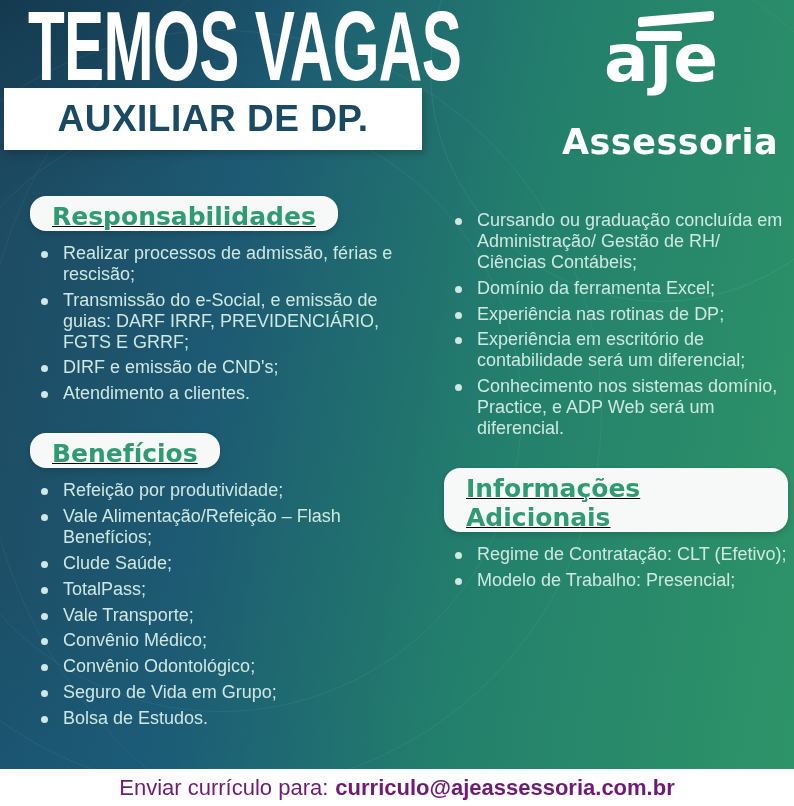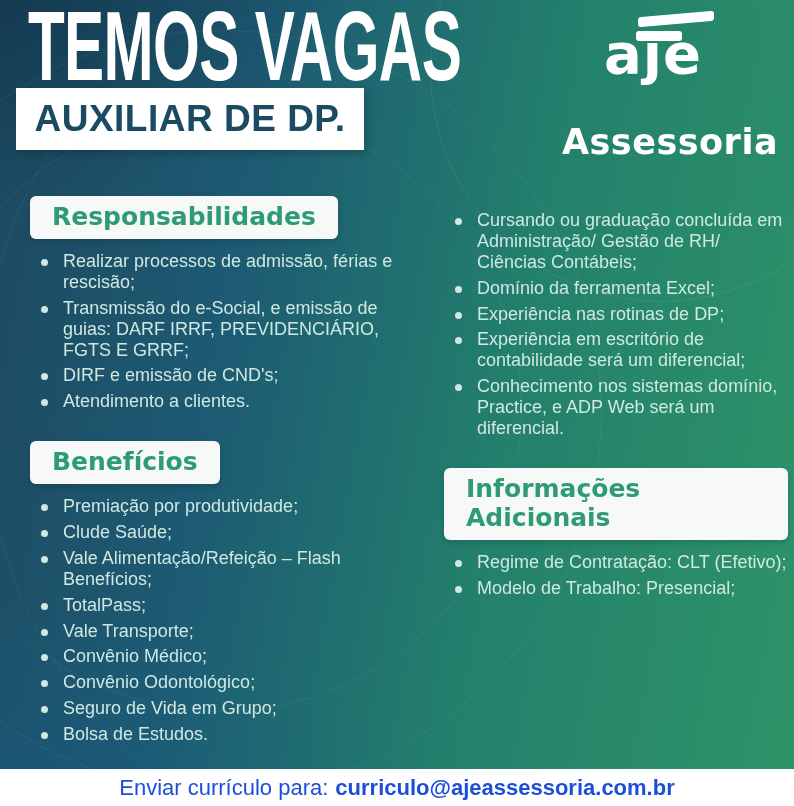--- a/index.html
+++ b/index.html
@@ -22,70 +22,70 @@
   .c4{width:460px;height:460px;left:430px;top:-160px;border-color:rgba(255,255,255,.07);}
 
   
   .flyer-title{
     position:absolute;left:28px;top:-4px;margin:0;
     color:#ffffff;font-weight:bold;font-size:97px;line-height:1;
     letter-spacing:-1px;white-space:nowrap;
     transform:scale(.62,1.02);transform-origin:left top;
   }
   .banner{
-    position:absolute;left:16px;top:88px;width:348px;height:62px;
+    position:absolute;left:4px;top:88px;width:418px;height:62px;
     background:#ffffff;display:flex;align-items:center;justify-content:center;
     box-shadow:3px 4px 7px rgba(0,0,0,.18);
   }
   .banner span{color:#1b4a63;font-weight:bold;font-size:37px;letter-spacing:.5px;}
 
   .logo{position:absolute;right:16px;top:12px;width:236px;text-align:center;color:#fff;}
   .logo-mark{position:relative;display:inline-block;height:96px;width:128px;}
   .logo-letters{
     position:absolute;left:8px;top:14px;
-    font-family:"DejaVu Sans", sans-serif;font-weight:bold;font-size:56px;line-height:1;
+    font-family:"DejaVu Sans", sans-serif;font-weight:bold;font-size:66px;line-height:1;
     letter-spacing:1px;color:#fff;
   }
   .logo-bar{position:absolute;background:#fff;border-radius:3px;}
   .bar-top{left:42px;top:2px;width:76px;height:10px;transform:skewY(-5deg);}
   .bar-bottom{left:40px;top:19px;width:46px;height:10px;}
   .logo-name{
     margin-top:10px;font-family:"DejaVu Sans", sans-serif;
     font-weight:bold;font-size:35px;letter-spacing:.5px;color:#fff;text-align:right;
   }
 
   
   .col{position:absolute;}
   .col-left{left:30px;top:196px;width:394px;}
   .col-right{left:444px;top:198px;width:344px;}
 
   .pill{
-    display:inline-block;background:#f6f9f7;border-radius:6px;
-    padding:6px 22px 8px 22px;box-shadow:0 3px 6px rgba(0,0,0,.15);
+    display:inline-block;background:#f6f9f7;border-radius:16px;
+    padding:6px 22px 0 22px;box-shadow:0 3px 6px rgba(0,0,0,.15);text-decoration:underline;
   }
   .pill span{
     font-family:"DejaVu Sans", sans-serif;font-weight:bold;font-size:25px;color:#2f9b73;
   }
   .pill-gap{margin-top:24px;}
 
   ul.bullets{list-style:none;margin:12px 0 0 0;padding:0 0 0 8px;}
   ul.bullets li{
     position:relative;padding-left:25px;margin-bottom:5px;
     color:#cfe8e1;font-size:18px;line-height:1.16;
   }
   ul.bullets li::before{
     content:"";position:absolute;left:3px;top:8px;width:7px;height:7px;
     border-radius:50%;background:#cfe8e1;
   }
 
   
   .footer{
     position:absolute;left:0;bottom:0;width:100%;height:37px;
     background:#ffffff;display:flex;align-items:center;justify-content:center;
-    font-size:22px;color:#1d4ed8;
+    font-size:22px;color:#701a75;
   }
   .footer .email{font-weight:bold;margin-left:7px;}
 </style>
 </head>
 <body>
 
 <div class="poster">
 
   <div class="circle c1"></div>
   <div class="circle c2"></div>
@@ -115,23 +115,23 @@
       <li>Realizar processos de admissão, férias e rescisão;</li>
       <li>Transmissão do e-Social, e emissão de guias: DARF IRRF, PREVIDENCIÁRIO, FGTS E GRRF;</li>
       <li>DIRF e emissão de CND's;</li>
       <li>Atendimento a clientes.</li>
     </ul>
 
     <div class="pill pill-gap">
       <span>Benefícios</span>
     </div>
     <ul class="bullets">
-      <li>Premiação por produtividade;</li>
+      <li>Refeição por produtividade;</li>
+      <li>Vale Alimentação/Refeição – Flash Benefícios;</li>
       <li>Clude Saúde;</li>
-      <li>Vale Alimentação/Refeição – Flash Benefícios;</li>
       <li>TotalPass;</li>
       <li>Vale Transporte;</li>
       <li>Convênio Médico;</li>
       <li>Convênio Odontológico;</li>
       <li>Seguro de Vida em Grupo;</li>
       <li>Bolsa de Estudos.</li>
     </ul>
   </section>
 
   <section class="col col-right">

